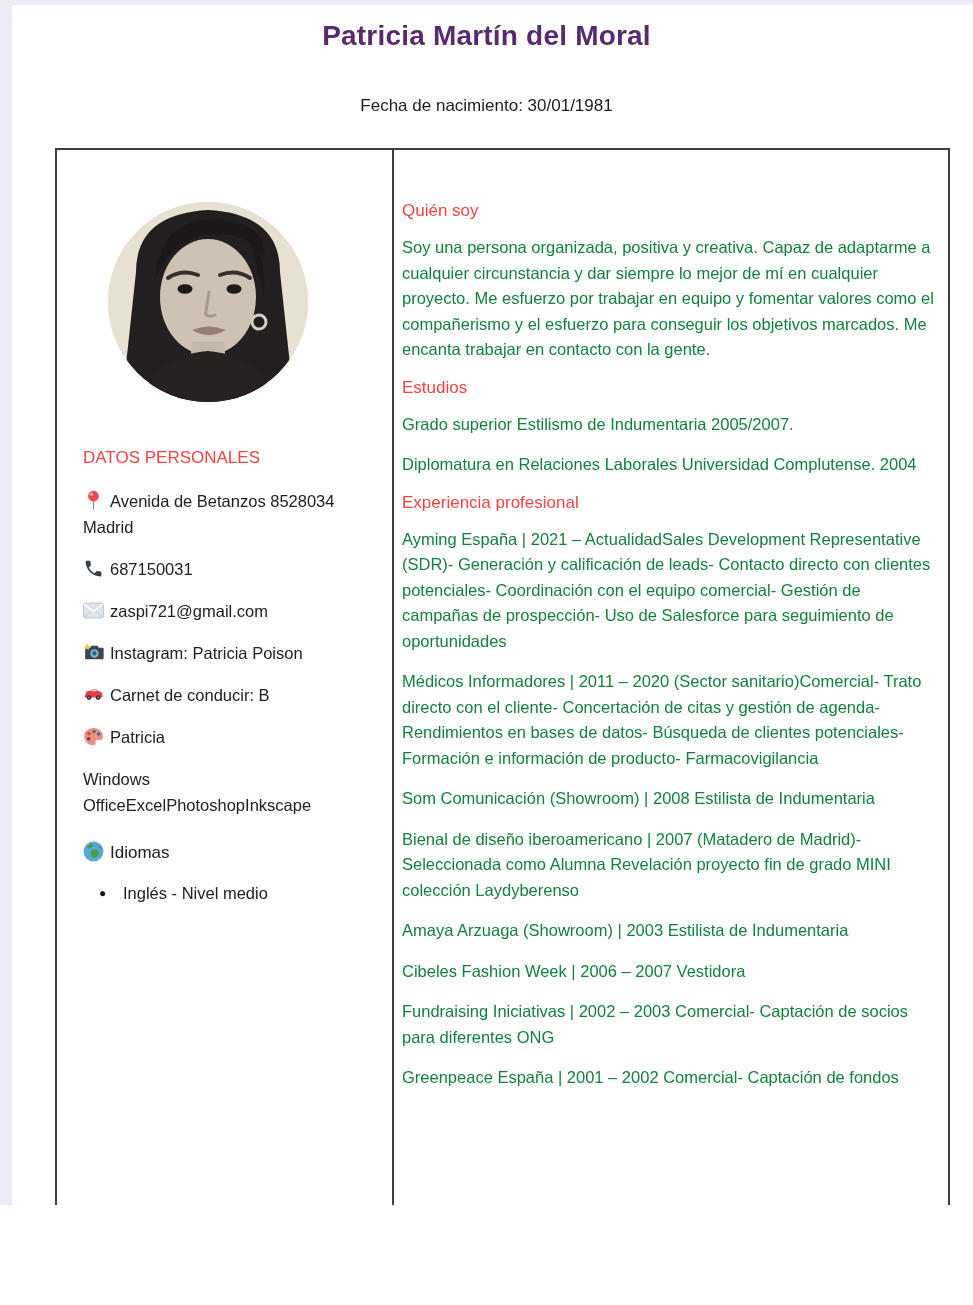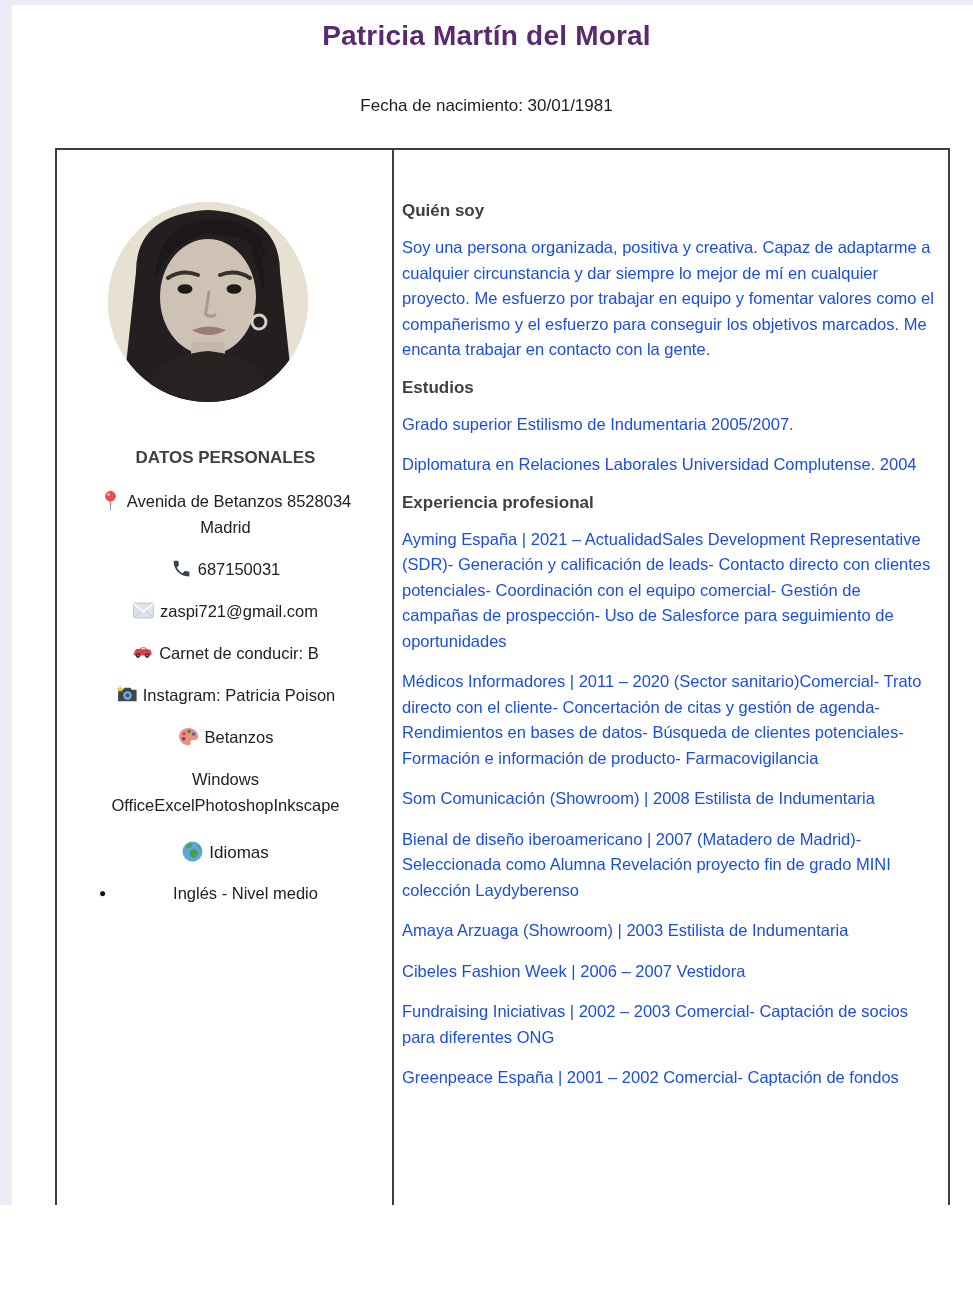--- a/index.html
+++ b/index.html
@@ -19,50 +19,49 @@
     font-size:17px;color:#1d1d1d;
   }
 
   .cv-table{
     position:absolute;left:55px;top:148px;width:895px;height:1072px;
     border:2px solid #3f3f3f;box-sizing:border-box;display:flex;background:#fff;
   }
   .cell-left{
     width:337px;box-sizing:border-box;border-right:2px solid #3f3f3f;
     padding:52px 24px 0 26px;
-    text-align:center;
   }
   .cell-right{
     flex:1;box-sizing:border-box;padding:51px 14px 0 8px;
   }
 
   .photo{
     width:200px;height:200px;border-radius:50%;overflow:hidden;margin:0 0 0 25px;
     background:#e8e1d2;
   }
   .photo svg{display:block;width:100%;height:100%;}
 
   .sec-heading{
-    margin:0;font-size:17px;font-weight:bold;color:#404040;
+    margin:0;font-size:17px;font-weight:normal;color:#ef4444;
   }
   .left-heading{margin:46px 0 20px 0;}
 
   .contact{list-style:none;margin:0;padding:0;font-size:16.5px;line-height:26px;}
   .contact li{margin:0 0 16px 0;}
   .icn{display:inline-block;width:21px;height:21px;vertical-align:-4px;margin-right:6px;}
   .icn svg{display:block;width:100%;height:100%;}
 
   .programs{margin:6px 0 22px 0;font-size:16.5px;line-height:26px;overflow-wrap:break-word;}
 
   .lang-list{list-style:none;margin:14px 0 0 0;padding:0;font-size:16.5px;line-height:26px;}
   .lang-list li{padding-left:40px;position:relative;}
   .lang-list li::before{content:"●";position:absolute;left:16px;top:0;font-size:12px;color:#111;}
 
   .cell-right h3{margin:0 0 14px 0;}
-  .cell-right p{margin:0 0 15px 0;font-size:16.5px;line-height:25.5px;color:#1d4ed8;}
+  .cell-right p{margin:0 0 15px 0;font-size:16.5px;line-height:25.5px;color:#15803d;}
   .cell-right p.last{margin-bottom:0;}
   .rh{margin-top:10px;}
 </style>
 </head>
 <body>
 
 <div class="screen">
   <div class="edge-left"></div>
   <div class="edge-top"></div>
 
@@ -115,50 +114,50 @@
           <span class="icn">
             <svg viewBox="0 0 24 19">
                 <rect x="0.6" y="1" width="22.8" height="17" rx="2.4" fill="#dde4ec" stroke="#b7c1ce" stroke-width="1"></rect>
                 <path d="M1.2 2.4 L12 10.8 L22.8 2.4" fill="none" stroke="#ffffff" stroke-width="1.7"></path>
                 <path d="M1.6 17 L9.2 10.2 M22.4 17 L14.8 10.2" stroke="#c4cdd9" stroke-width="1.2"></path>
               </svg>
           </span><span>zaspi721@gmail.com</span>
         </li>
         <li>
           <span class="icn">
+            <svg viewBox="0 0 22 20">
+                <path d="M3.2 5 L7.4 5 L8.9 3 L15.1 3 L16.6 5 L20.6 5 Q21.6 5 21.6 6 L21.6 16.2 Q21.6 17.2 20.6 17.2 L3.2 17.2 Q2.2 17.2 2.2 16.2 L2.2 6 Q2.2 5 3.2 5 Z" fill="#3c4750"></path>
+                <circle cx="12" cy="11" r="4.4" fill="#7fb3d6"></circle>
+                <circle cx="12" cy="11" r="2.2" fill="#2b5d80"></circle>
+                <path d="M4.4 0.4 L5.5 2.9 L8.1 3.3 L6.1 4.9 L6.7 7.5 L4.4 6.1 L2.1 7.5 L2.7 4.9 L0.7 3.3 L3.3 2.9 Z" fill="#f6c445"></path>
+              </svg>
+          </span><span>Instagram: Patricia Poison</span>
+        </li>
+        <li>
+          <span class="icn">
             <svg viewBox="0 0 24 17">
                 <path d="M2 10.5 L3.6 6.2 Q4.2 4.6 6 4.6 L8.2 4.6 Q9.3 2.4 11.8 2.4 L13.9 2.4 Q16 2.4 17.1 4.6 L19.6 5.2 Q21.6 5.7 22 7.8 L22.3 10.3 Q22.4 12 20.8 12 L3.3 12 Q1.7 12 2 10.5 Z" fill="#df3e44"></path>
                 <path d="M9.4 4.7 Q10.2 3.2 11.8 3.2 L13.7 3.2 Q15.2 3.2 15.9 4.7 Z" fill="#c3e4ef"></path>
                 <circle cx="6.9" cy="12" r="2.7" fill="#332d2e"></circle>
                 <circle cx="17.3" cy="12" r="2.7" fill="#332d2e"></circle>
                 <circle cx="6.9" cy="12" r="1.1" fill="#938b8c"></circle>
                 <circle cx="17.3" cy="12" r="1.1" fill="#938b8c"></circle>
               </svg>
           </span><span>Carnet de conducir: B</span>
         </li>
         <li>
           <span class="icn">
             <svg viewBox="0 0 22 20">
-                <path d="M3.2 5 L7.4 5 L8.9 3 L15.1 3 L16.6 5 L20.6 5 Q21.6 5 21.6 6 L21.6 16.2 Q21.6 17.2 20.6 17.2 L3.2 17.2 Q2.2 17.2 2.2 16.2 L2.2 6 Q2.2 5 3.2 5 Z" fill="#3c4750"></path>
-                <circle cx="12" cy="11" r="4.4" fill="#7fb3d6"></circle>
-                <circle cx="12" cy="11" r="2.2" fill="#2b5d80"></circle>
-                <path d="M4.4 0.4 L5.5 2.9 L8.1 3.3 L6.1 4.9 L6.7 7.5 L4.4 6.1 L2.1 7.5 L2.7 4.9 L0.7 3.3 L3.3 2.9 Z" fill="#f6c445"></path>
-              </svg>
-          </span><span>Instagram: Patricia Poison</span>
-        </li>
-        <li>
-          <span class="icn">
-            <svg viewBox="0 0 22 20">
                 <path d="M11 1 C5 1 1.2 5 1.2 10 C1.2 15 5.4 19 11 19 C13.2 19 13.7 17.7 13.1 16.4 C12.4 14.8 13.2 13.7 15.2 13.7 L17.9 13.7 C20 13.7 21 12.4 21 10 C21 5 16.6 1 11 1 Z" fill="#e89180"></path>
                 <circle cx="6.3" cy="7" r="1.8" fill="#d64541"></circle>
                 <circle cx="11.6" cy="4.7" r="1.8" fill="#4f7d3a"></circle>
                 <circle cx="16.3" cy="7.3" r="1.8" fill="#3c6ab0"></circle>
                 <circle cx="5.9" cy="12.3" r="1.8" fill="#7d3551"></circle>
               </svg>
-          </span><span>Betanzos</span>
+          </span><span>Patricia</span>
         </li>
       </ul>
 
       <p class="programs">Windows OfficeExcelPhotoshopInkscape</p>
 
       <div style="font-size:17px;line-height:26px;">
         <span class="icn">
           <svg viewBox="0 0 20 20">
               <circle cx="10" cy="10" r="9.5" fill="#5aa7dc"></circle>
               <path d="M3.8 5.2 Q6.8 1.8 10.2 2.8 Q9.4 6 6.6 7 Q4.3 7.6 3.8 5.2 Z" fill="#4d9e44"></path>

